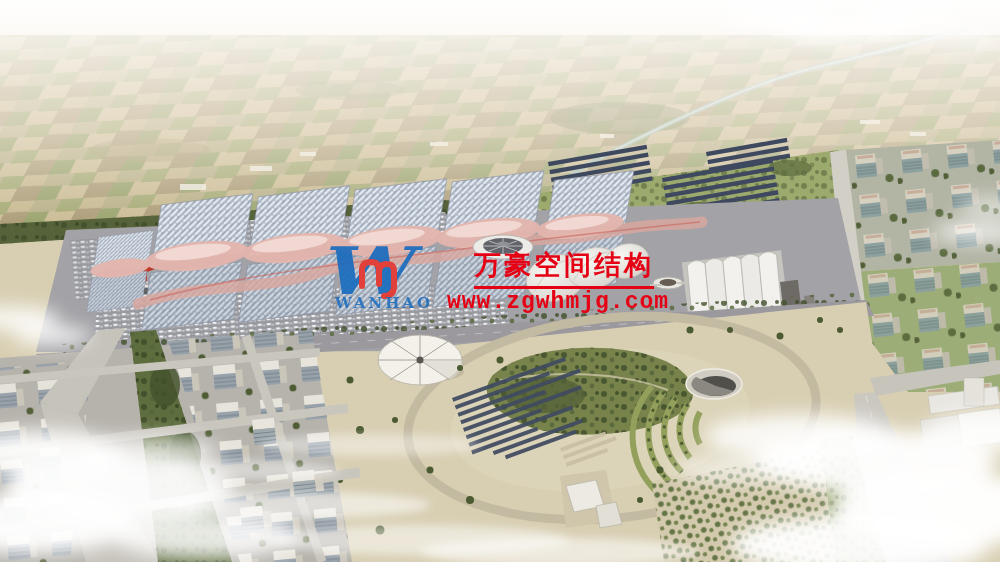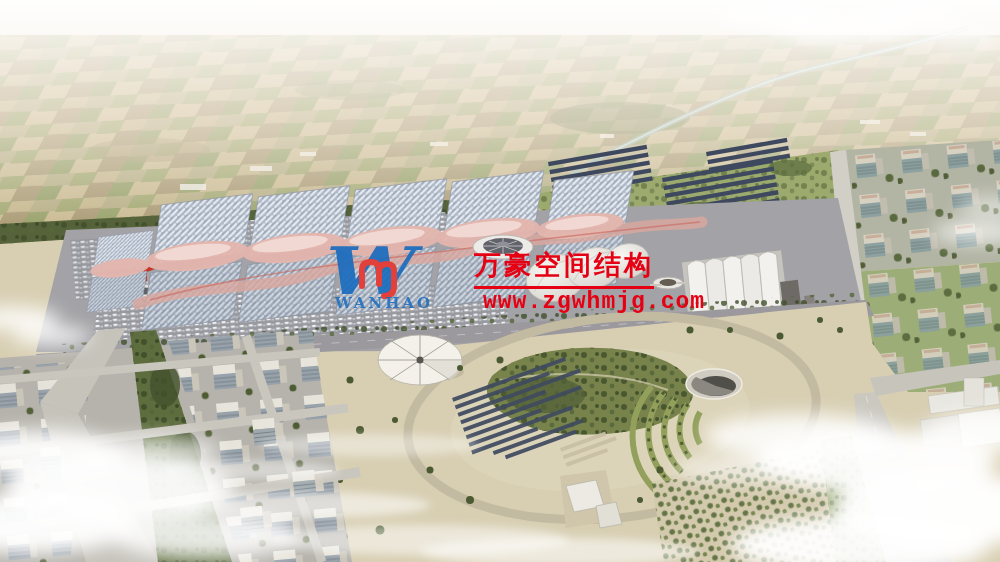--- a/index.html
+++ b/index.html
@@ -11,21 +11,21 @@
   #wm-logo{left:326px;top:236px;width:102px;height:72px;}
   #wm-sub{left:322px;top:294px;width:108px;text-align:center;
           color:var(--wm-blue,#1a6cbe);font-family:"DejaVu Serif",serif;
           font-weight:bold;font-size:15px;letter-spacing:3px;opacity:.85;margin-left:8px;}
   #wm-title{left:474px;top:247px;color:var(--wm-red,#e60014);
             font-weight:bold;font-size:27px;letter-spacing:3px;
             border-bottom:3px solid var(--wm-red,#e60014);padding-bottom:3px;
             font-family:"DejaVu Sans",sans-serif;}
   #wm-url{left:447px;top:289px;color:var(--wm-red,#e60014);
           font-family:"Liberation Mono","DejaVu Sans Mono",monospace;
-          font-weight:bold;font-size:23px;letter-spacing:1px;margin-left:36px;}
+          font-weight:bold;font-size:23px;letter-spacing:1px;}
 </style>
 </head>
 <body>
 
 <div class="stage">
 <svg class="scene" width="1000" height="562" viewBox="0 0 1000 562">
   <defs>
     <linearGradient id="skyGrad" x1="0" y1="0" x2="0" y2="1">
       <stop offset="0" stop-color="#f5efe8"></stop>
           <stop offset="1" stop-color="#e9ddca"></stop>

